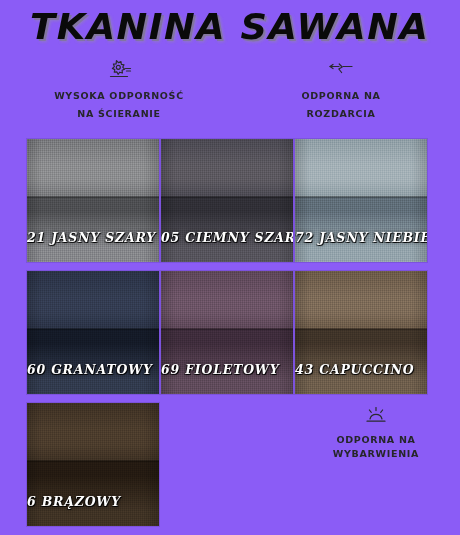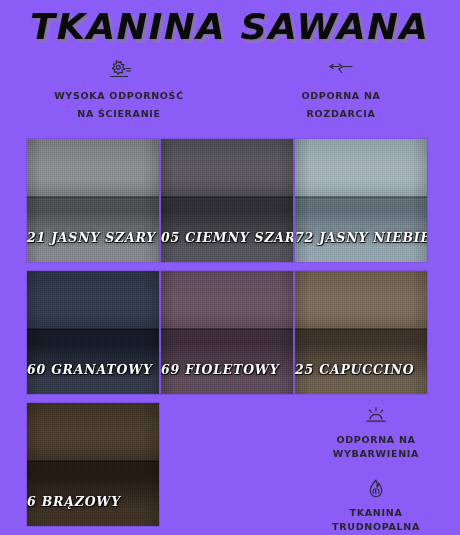--- a/index.html
+++ b/index.html
@@ -280,21 +280,21 @@
     </div>
 
     <div class="swatch">
       <div class="fabric">
         <div class="upper" style="background: linear-gradient(rgb(106, 89, 71) 0%, rgb(124, 106, 87) 45%, rgb(124, 106, 87) 72%, rgb(106, 89, 71) 100%);"></div>
         <div class="lower" style="background: linear-gradient(rgb(63, 51, 40) 0%, rgb(63, 51, 40) 22%, rgb(109, 93, 75) 78%, rgb(109, 93, 75) 100%);"></div>
         <div class="crease"></div>
         <div class="weave"></div>
         <div class="vign"></div>
       </div>
-      <div class="label">25 CAPUCCINO</div>
+      <div class="label">43 CAPUCCINO</div>
     </div>
 
     <div class="swatch">
       <div class="fabric">
         <div class="upper" style="background: linear-gradient(rgb(61, 48, 35) 0%, rgb(75, 60, 44) 45%, rgb(75, 60, 44) 72%, rgb(61, 48, 35) 100%);"></div>
         <div class="lower" style="background: linear-gradient(rgb(36, 26, 17) 0%, rgb(36, 26, 17) 22%, rgb(63, 50, 36) 78%, rgb(63, 50, 36) 100%);"></div>
         <div class="crease"></div>
         <div class="weave"></div>
         <div class="vign"></div>
       </div>
@@ -314,30 +314,16 @@
             <line x1="10.4" y1="6.0" x2="12.3" y2="8.4"></line>
             <line x1="23.6" y1="6.0" x2="21.7" y2="8.4"></line>
             <line x1="8.0" y1="17.2" x2="26.0" y2="17.2"></line>
           </g>
         </svg>
       </span>
       <span class="cap">ODPORNA NA
 WYBARWIENIA</span>
     </div>
 
-    <div class="feature">
-      <span class="glyph">
-        <svg width="34" height="24" viewBox="0 0 34 24">
-          <g fill="none" stroke="#2a2a2e" stroke-width="1.15" stroke-linejoin="round" stroke-linecap="round">
-            <path d="M17.0 3.0 C13.2 7.4 11.2 10.2 11.2 13.4 C11.2 17.0 13.8 19.5 17.0 19.5 C20.2 19.5 22.8 17.0 22.8 13.4 C22.8 10.6 21.6 8.6 19.4 6.0 C19.7 8.2 19.0 9.6 18.0 10.4 C18.4 7.8 18.2 5.4 17.0 3.0 Z"></path>
-            <path d="M15.0 12.0 C13.9 13.6 13.6 15.0 14.2 16.4"></path>
-            <path d="M19.0 12.0 C20.1 13.6 20.4 15.0 19.8 16.4"></path>
-            <path d="M17.0 11.5 C16.3 13.4 16.3 15.2 17.0 16.8"></path>
-          </g>
-        </svg>
-      </span>
-      <span class="cap">TKANINA
-TRUDNOPALNA</span>
-    </div>
 
   </div>
 
 </div>
 
 </body></html>

